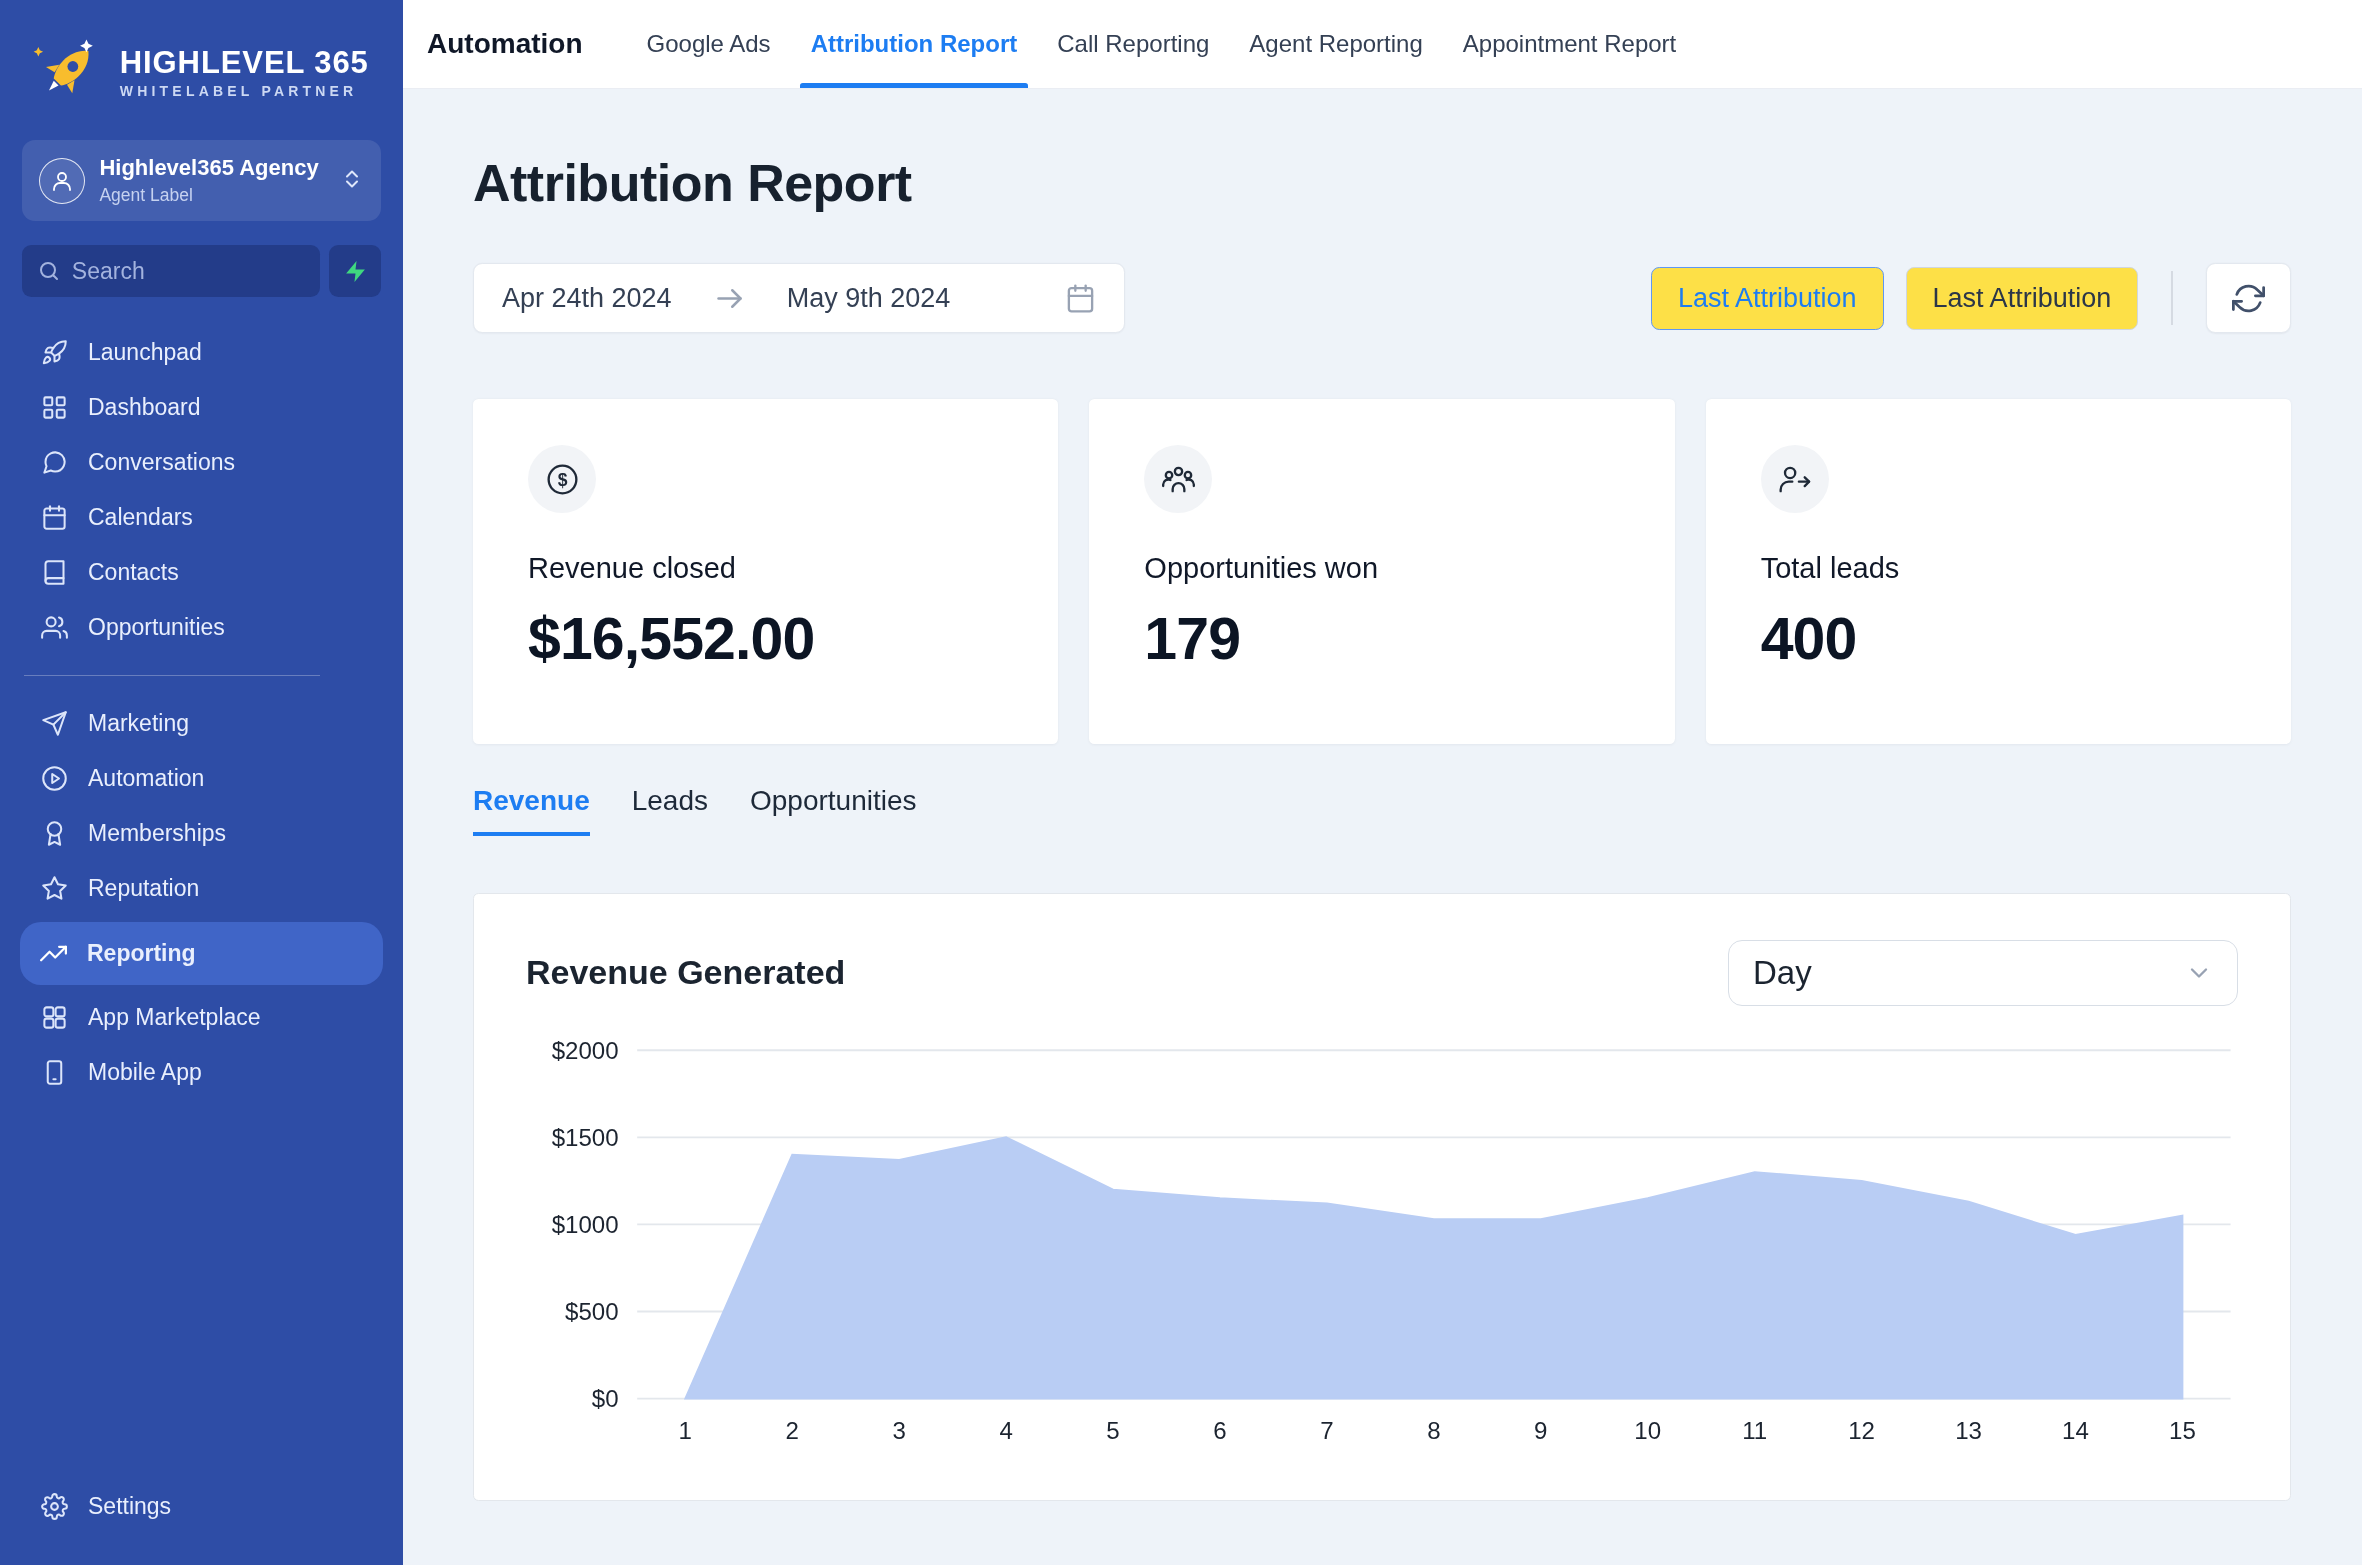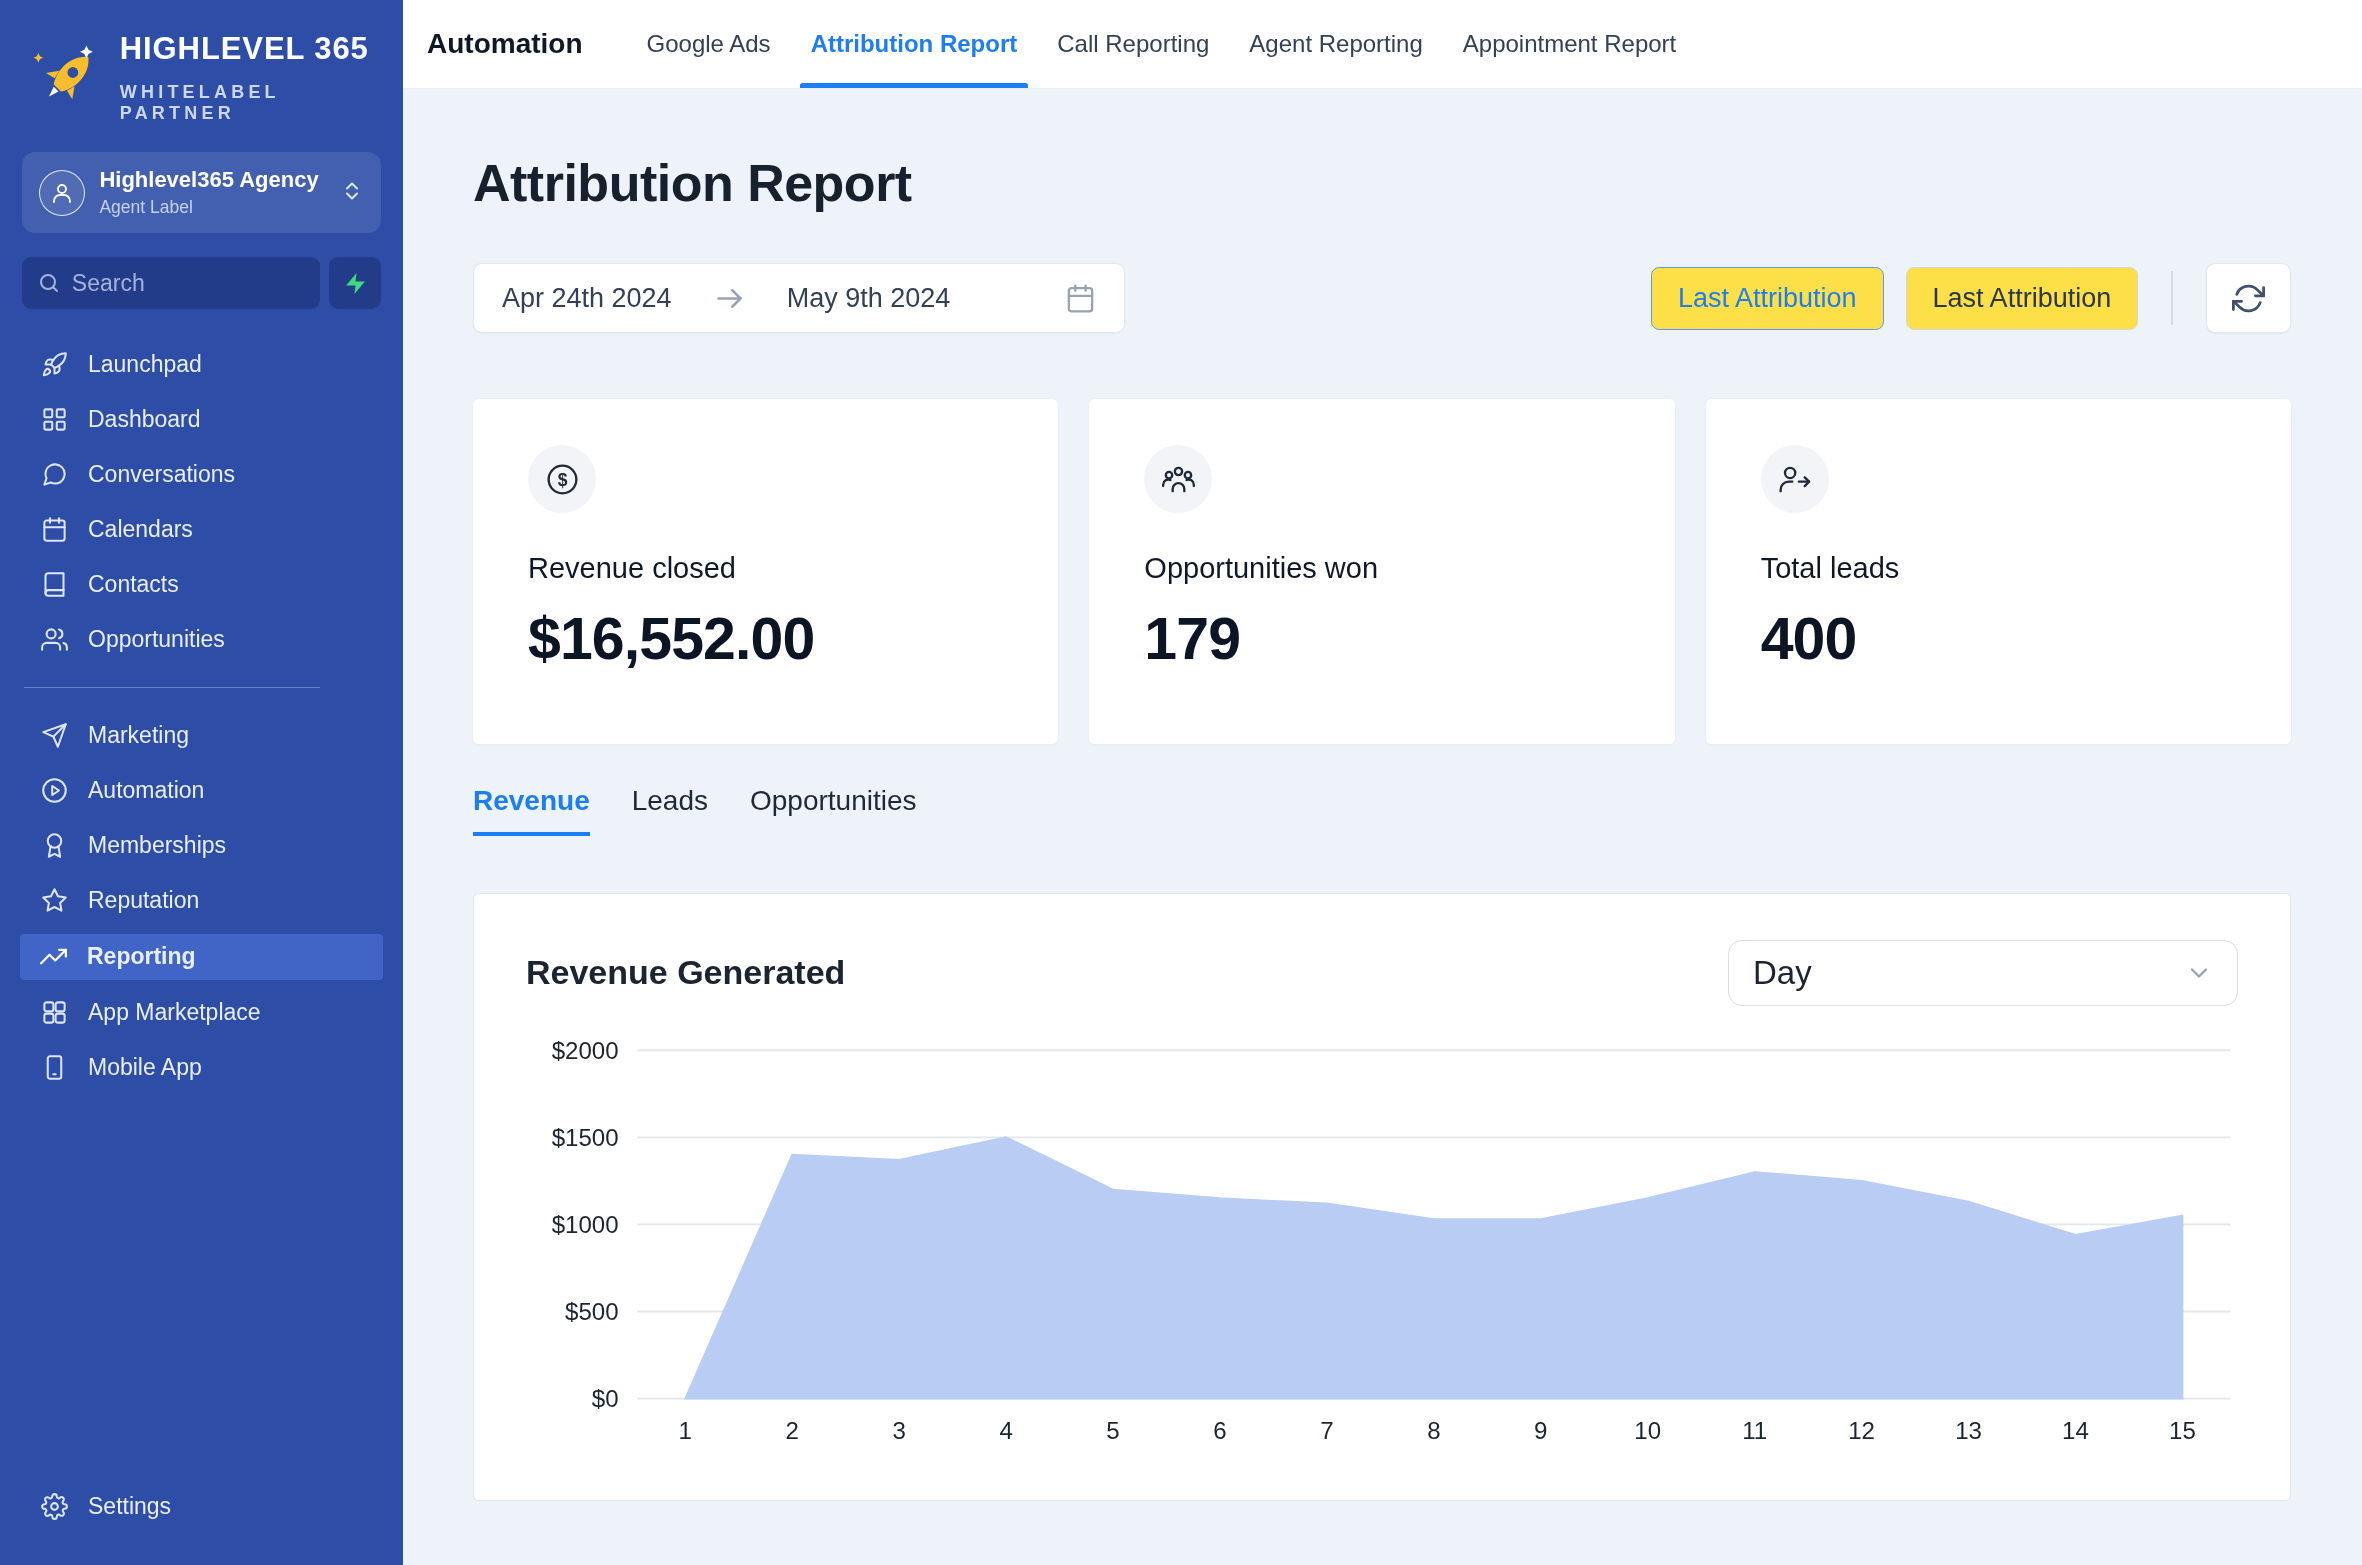--- a/index.html
+++ b/index.html
@@ -7,40 +7,40 @@
     font-family:"Liberation Sans","DejaVu Sans",sans-serif;}
   :root{--accent:#1d7df2;--sidebar:#2e4da6;--green:#3fd97f;--gold:#f8bd2d;--active-pill:#4065c7;}
 
   .app{display:flex;width:100%;height:100%}
 
   
   .sidebar{width:403px;flex:0 0 403px;background:var(--sidebar);color:#fff;display:flex;flex-direction:column;padding-top:31px}
   .logo{display:flex;align-items:center;gap:14.8px;padding-left:24px}
   .logo-mark svg{width:81px;height:81px;display:block}
   .brand{font-size:31px;font-weight:700;letter-spacing:0.9px;color:#fff}
-  .tagline{font-size:18px;letter-spacing:4.2px;color:#ccd8f3;margin-top:15px;font-weight:600}
+  .tagline{font-size:14px;letter-spacing:4.2px;color:#ccd8f3;margin-top:2px;font-weight:600}
   .agency{margin:28px 22px 0;background:rgba(255,255,255,.10);border-radius:13px;display:flex;align-items:center;gap:14.8px;padding:14.8px 16.6px;cursor:pointer}
   .avatar{width:46px;height:46px;border-radius:50%;border:1.8px solid rgba(255,255,255,.85);display:flex;align-items:center;justify-content:center;background:rgba(255,255,255,.08);flex:0 0 46px}
   .avatar svg{width:24px;height:24px;color:#fff}
   .agency-meta{flex:1;min-width:0}
   .agency-name{font-size:22px;font-weight:700;white-space:nowrap}
   .agency-sub{font-size:17.5px;color:#c6d2f0;margin-top:4.6px}
   .updown svg{width:24px;height:24px;color:#dfe7fb}
   .searchrow{margin:24px 22px 0;display:flex;gap:9.2px}
   .search{flex:1;display:flex;align-items:center;gap:11px;background:rgba(13,28,82,.35);border-radius:9.2px;height:52px;padding:0 14.8px}
   .search svg{width:24px;height:24px;color:#a3b3de;flex:0 0 24px}
   .search input{background:transparent;border:none;outline:none;color:#e3eafc;font-size:23px;width:100%;font-family:inherit}
   .search input::placeholder{color:#a3b3de}
   .bolt{width:52px;height:52px;border-radius:9.2px;background:rgba(13,28,82,.35);border:none;display:flex;align-items:center;justify-content:center;cursor:pointer}
   .bolt svg{width:25px;height:25px;color:var(--green)}
   .menu{margin-top:28px;flex:1;overflow:hidden}
   .side-item{display:flex;align-items:center;gap:20px;height:55px;padding-left:41px;font-size:23px;color:#e9effd;cursor:pointer}
   .side-item .sicon{display:flex}
   .side-item .sicon svg{width:27px;height:27px;color:#dce5fa}
-  .side-item.active{margin:5.5px 20px;height:46px;padding-left:20px;background:var(--active-pill);border-radius:4px;font-weight:700}
+  .side-item.active{margin:5.5px 20px;height:63px;padding-left:20px;background:var(--active-pill);border-radius:21px;font-weight:700}
   .side-item.active .sicon svg{color:#fff}
   .divider{border-top:1.8px solid rgba(255,255,255,.28);margin:20px 83px 20px 24px}
   .settings{display:flex;align-items:center;gap:20px;height:55px;padding-left:41px;font-size:23px;color:#e9effd;cursor:pointer;margin-bottom:31px}
   .settings svg{width:27px;height:27px;color:#dce5fa}
 
   
   .main{flex:1;display:flex;flex-direction:column;min-width:0;background:#eef3f9}
   .topnav{height:88px;flex:0 0 88px;background:#fff;display:flex;align-items:stretch;padding-left:24px;box-shadow:0 0.9px 0 #e9edf2}
   .nav-section{font-size:28px;font-weight:700;color:#101828;display:flex;align-items:center;margin-right:44px}
   .nav-tab{display:flex;align-items:center;padding:0 20px;font-size:24px;color:#344054;position:relative;cursor:pointer;white-space:nowrap}

